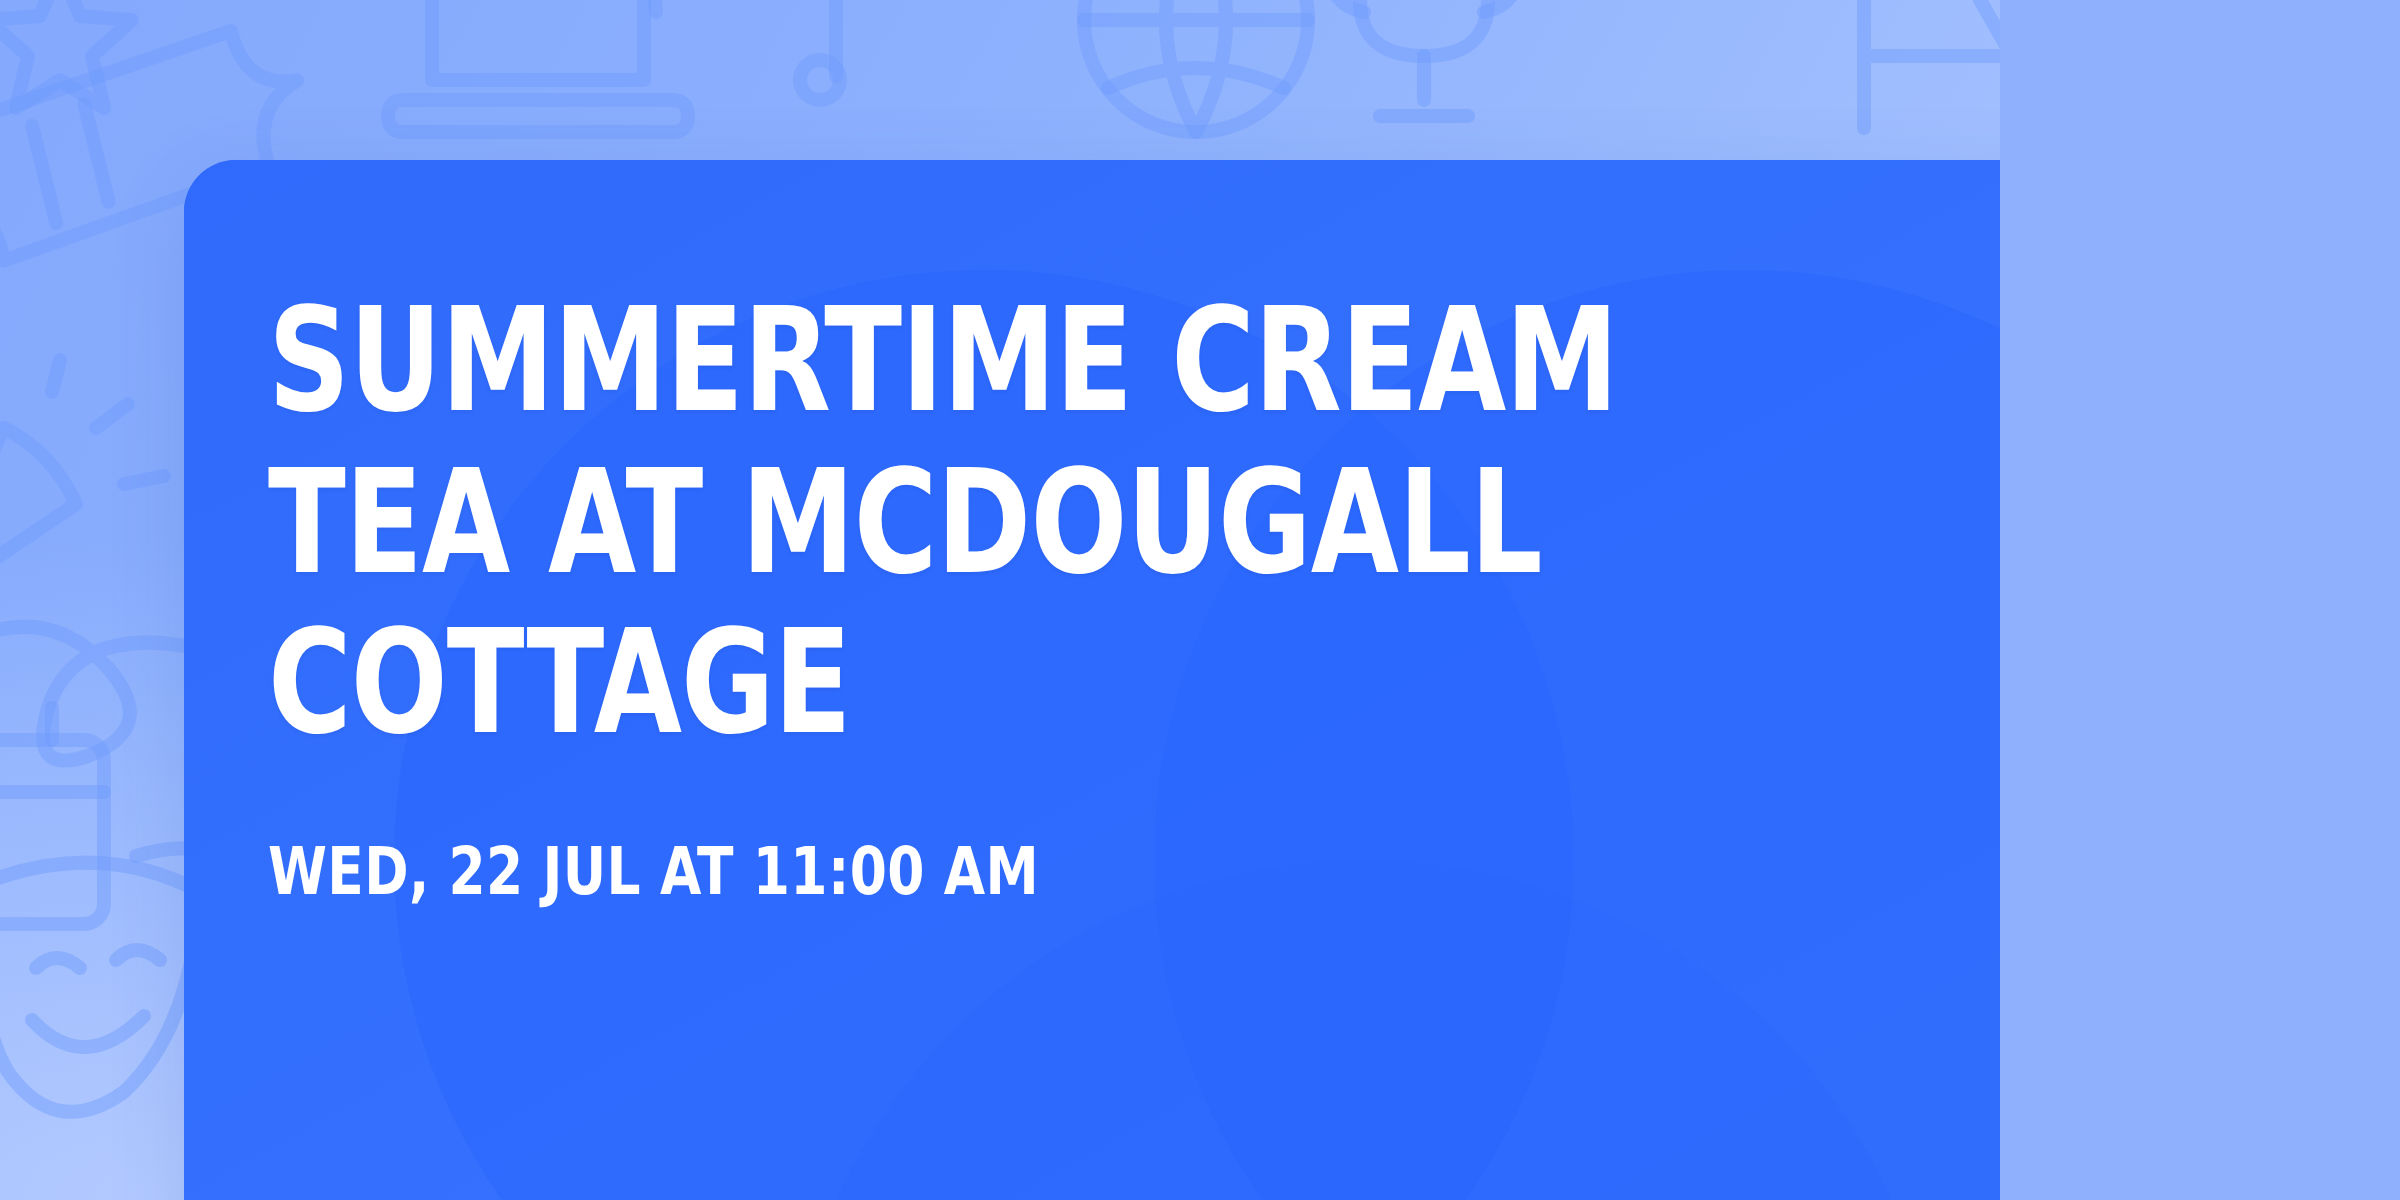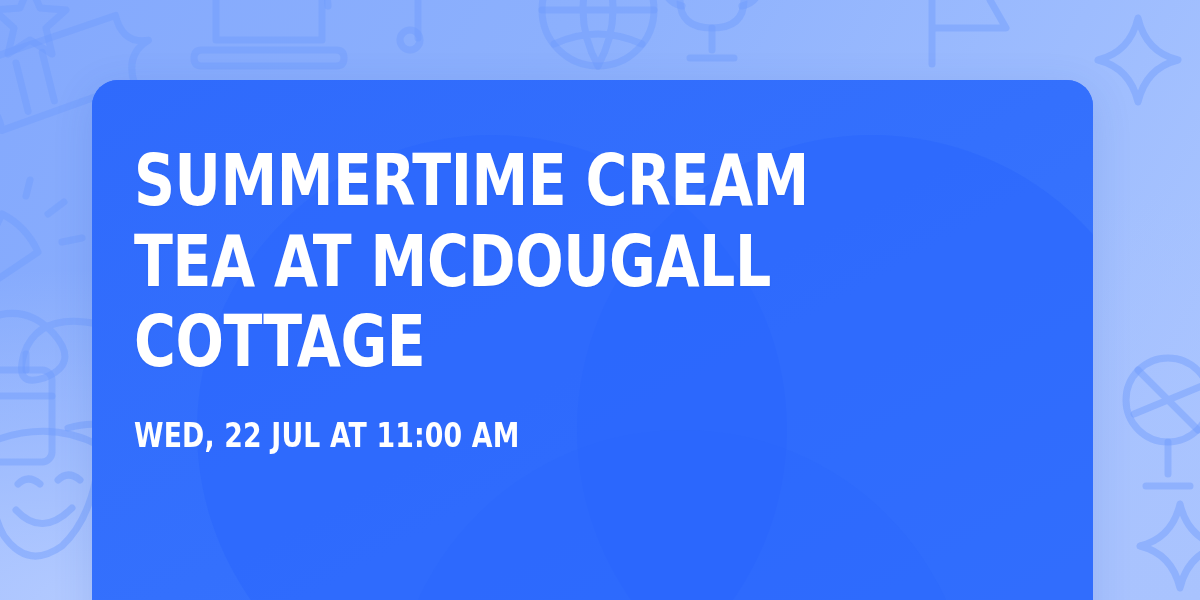--- a/index.html
+++ b/index.html
@@ -12,21 +12,21 @@
   }
 
   body {
     font-family:"Liberation Sans", sans-serif;
     background:#8fb0fd;
   }
 
   
   #banner {
     position:relative;
-    width:1200px;
+    width:1000px;
     height:600px;
     overflow:hidden;
   }
 
   
   .bg-base {
     position:absolute;
     inset:0;
     background:
       radial-gradient(115% 95% at 8% 100%, #b3caff 0%, rgba(179,202,255,0) 58%),

